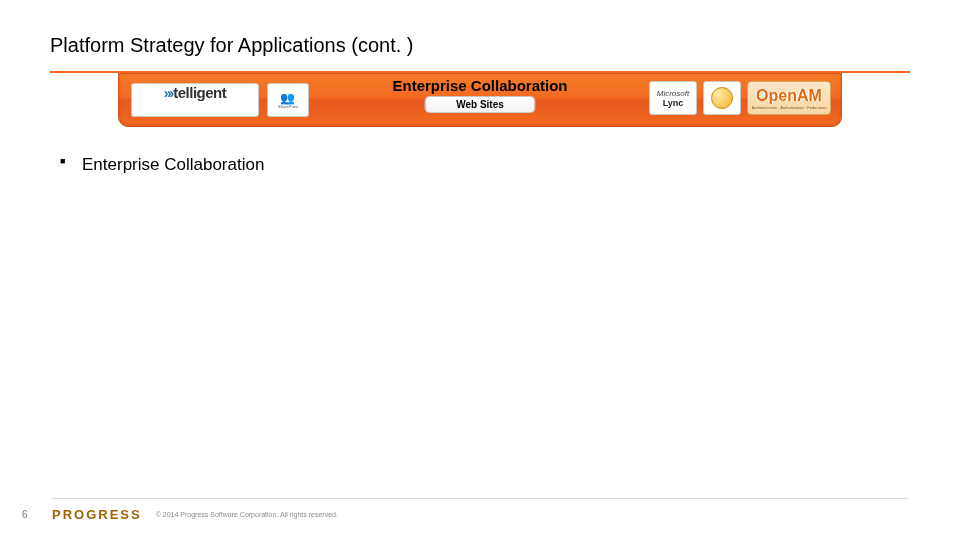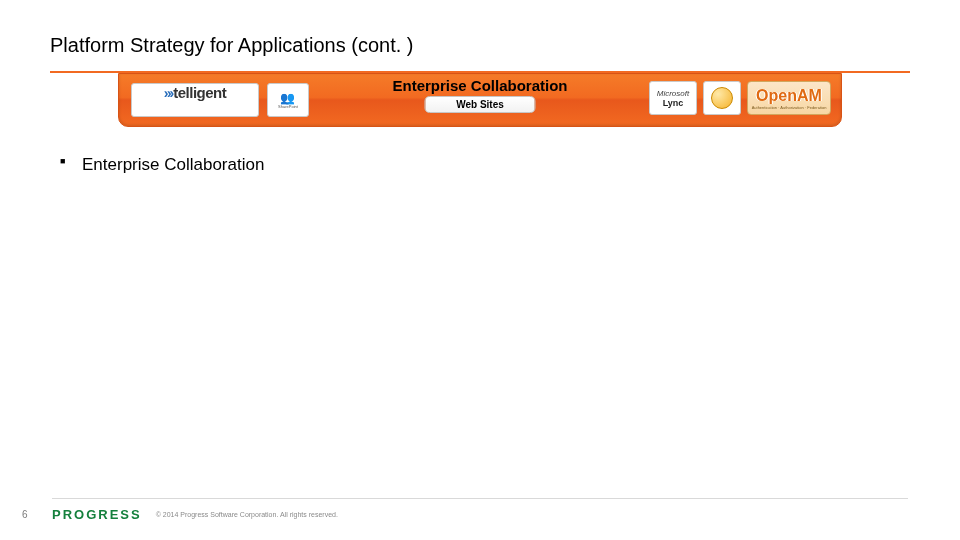--- a/index.html
+++ b/index.html
@@ -212,21 +212,21 @@
   }
   .page-num {
     font-size: 10px;
     color: #7b7b7b;
     width: 30px;
   }
   .progress-logo {
     font-family: Arial, sans-serif;
     font-size: 13px;
     letter-spacing: 2px;
-    color: #15803d;
+    color: #a16207;
     font-weight: 800;
     margin-right: 14px;
   }
   .copyright {
     font-size: 7px;
     color: #8a8a8a;
   }
 </style>
 </head>
 <body>

